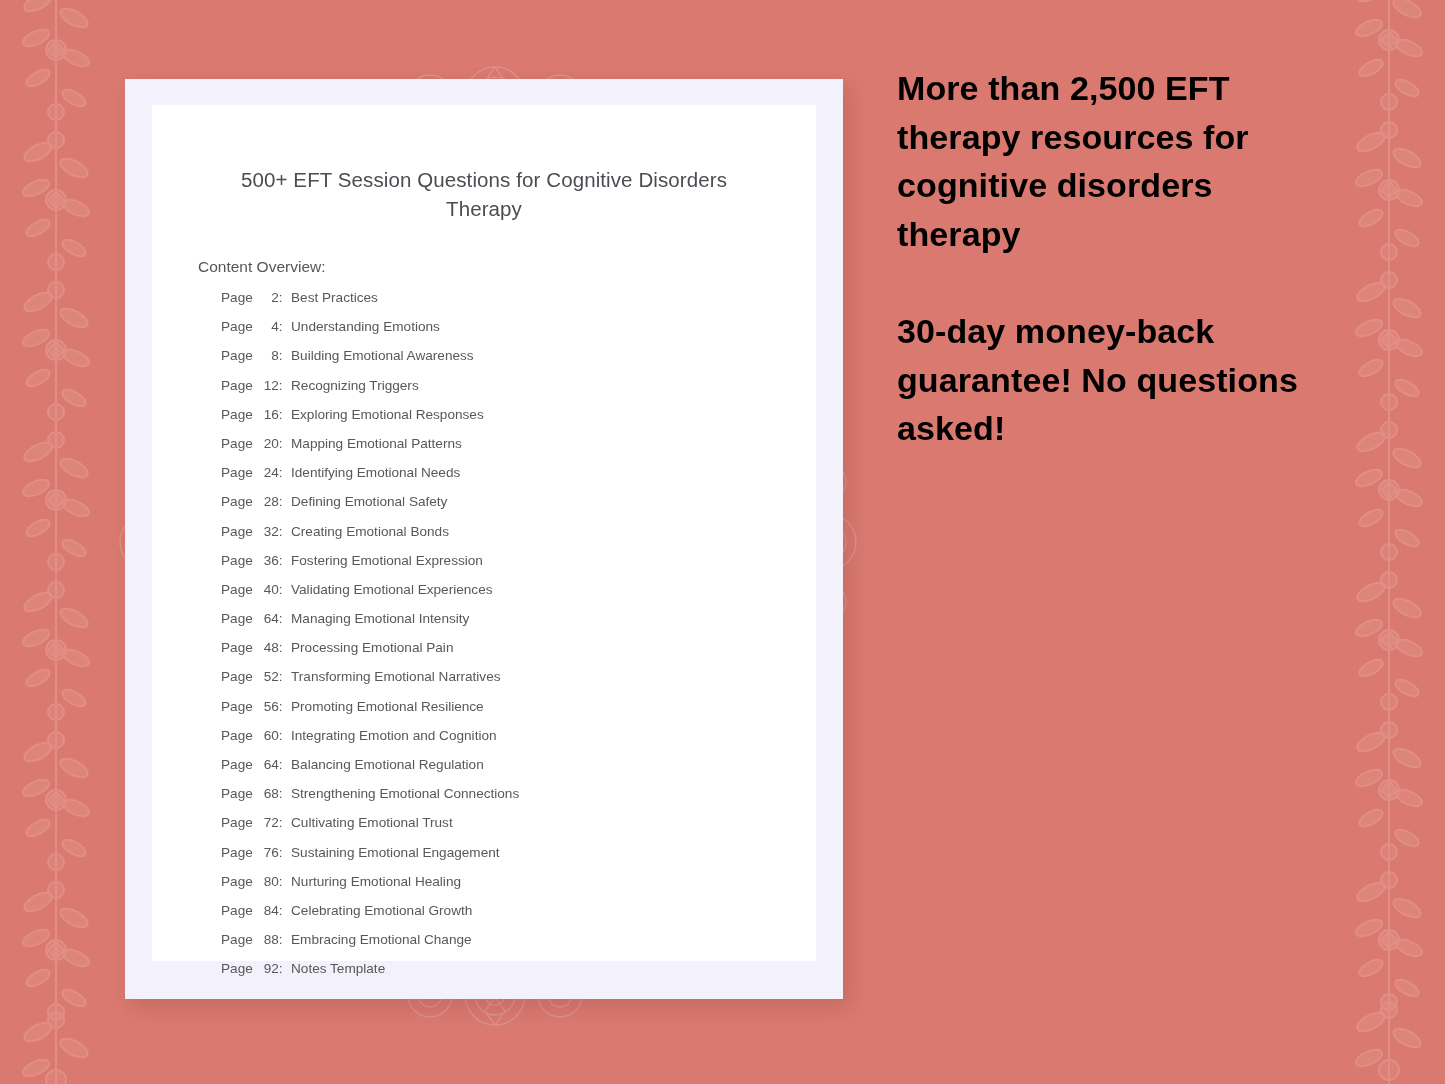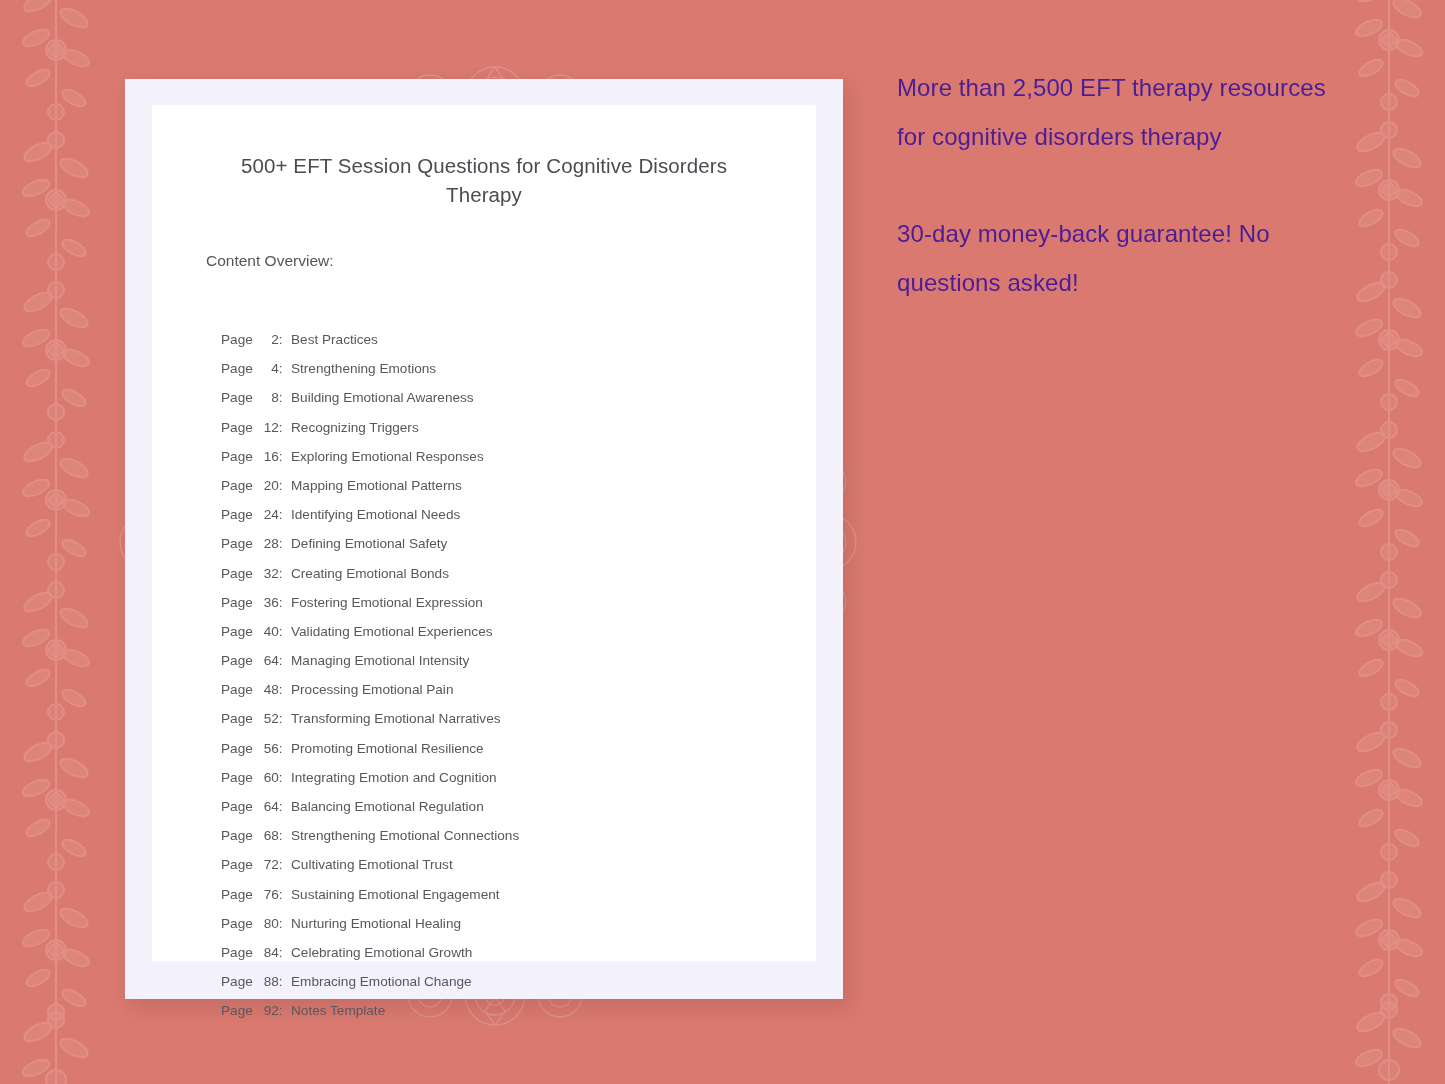--- a/index.html
+++ b/index.html
@@ -64,31 +64,31 @@
     position: absolute;
     left: 27px;
     top: 26px;
     width: 664px;
     height: 856px;
     background: #ffffff;
   }
 
   #doc-title {
     margin: 0;
-    padding: 46px 70px 0 70px;
+    padding: 60px 70px 0 70px;
     text-align: center;
     font-size: 20.5px;
     line-height: 29px;
     font-weight: 400;
     color: #4c4c52;
     letter-spacing: 0.1px;
   }
 
   #overview-label {
-    margin: 8px;
+    margin: 0;
     padding: 35px 0 0 46px;
     font-size: 15.5px;
     color: #55555c;
     font-weight: 400;
   }
 
   #toc {
     margin: 0;
     padding: 14px 0 0 0;
     list-style: none;
@@ -107,36 +107,35 @@
     width: 58px;
     text-align: left;
   }
   .toc-num {
     display: inline-block;
     width: 26px;
     text-align: right;
   }
   .toc-title {
     padding-left: 12px;
-    margin-top: 40px;
   }
 
   
   #bullets {
     position: absolute;
     left: 897px;
     top: 64px;
     width: 432px;
   }
   .bullet {
     margin: 0 0 49px 0;
-    font-size: 24px;
+    font-size: 34px;
     line-height: 48.5px;
-    color: #4c1d95;
-    font-weight: 400;
+    color: #000000;
+    font-weight: 700;
     letter-spacing: 0.1px;
   }
   .bullet:last-child { margin-bottom: 8px; }
 </style>
 </head>
 <body>
 
 <div id="page">
 
   <div class="floral-band left">
@@ -468,21 +467,21 @@
     <div id="doc-inner">
       <h1 id="doc-title">500+ EFT Session Questions for Cognitive Disorders Therapy</h1>
       <p id="overview-label">Content Overview:</p>
       <ul id="toc">
           <li class="toc-row">
             <span class="toc-page"><span>Page</span><span class="toc-num">2</span>:</span>
             <span class="toc-title">Best Practices</span>
           </li>
           <li class="toc-row">
             <span class="toc-page"><span>Page</span><span class="toc-num">4</span>:</span>
-            <span class="toc-title">Strengthening Emotions</span>
+            <span class="toc-title">Understanding Emotions</span>
           </li>
           <li class="toc-row">
             <span class="toc-page"><span>Page</span><span class="toc-num">8</span>:</span>
             <span class="toc-title">Building Emotional Awareness</span>
           </li>
           <li class="toc-row">
             <span class="toc-page"><span>Page</span><span class="toc-num">12</span>:</span>
             <span class="toc-title">Recognizing Triggers</span>
           </li>
           <li class="toc-row">

